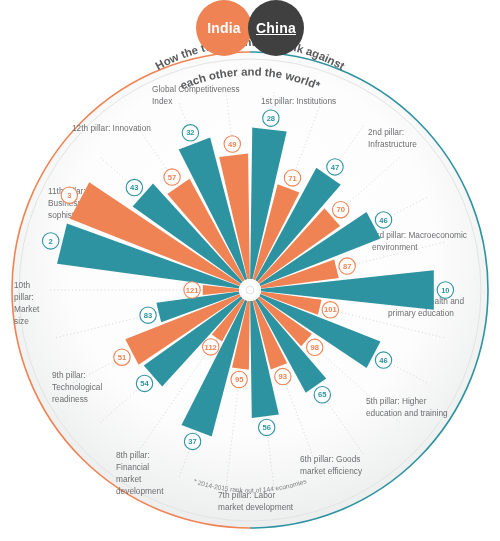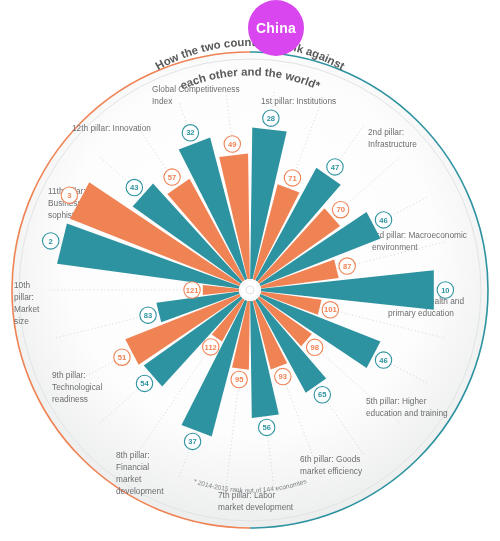--- a/index.html
+++ b/index.html
@@ -2,21 +2,21 @@
 <html><head>
 <meta charset="utf-8">
 <style>
   html,body{margin:0;padding:0;background:#ffffff;}
   body{width:500px;height:541px;font-family:"Liberation Sans",sans-serif;overflow:hidden;position:relative;}
   #root{position:absolute;inset:0;}
   svg{display:block;}
   .legend-pill{position:absolute;border-radius:50%;display:flex;align-items:center;justify-content:center;
     color:#fff;font-weight:bold;font-size:14px;letter-spacing:.2px;}
   .legend-india{background:#ef8354;width:56px;height:56px;left:196px;top:0px;}
-  .legend-china{background:#d946ef;width:56px;height:56px;left:248px;top:0px;}
+  .legend-china{background:#404040;width:56px;height:56px;left:248px;top:0px;text-decoration:underline;}
   .plabel{fill:#6d6e71;font-size:8.3px;font-family:"Liberation Sans",sans-serif;}
   .titlearc{fill:#58595b;font-size:11.4px;font-weight:bold;font-family:"Liberation Sans",sans-serif;}
   .footnote{fill:#808285;font-size:6.6px;font-family:"Liberation Sans",sans-serif;}
   .badge-txt{font-size:7.6px;font-weight:bold;font-family:"Liberation Sans",sans-serif;}
 </style>
 </head>
 <body>
 
 <div id="root">
 
@@ -285,14 +285,15 @@
           <text x="232.27057157936832" y="146.68502025635368" text-anchor="middle" fill="#ef8354" class="badge-txt">49</text>
           <title>India — 12th pillar: Innovation: 49</title>
         </g>
       </g>
 
     <circle cx="250" cy="290" r="11" fill="#ffffff"></circle>
     <circle cx="250" cy="290" r="9.5" fill="none" stroke="#d9dadb" stroke-width="0.8" stroke-dasharray="1.1 1.6"></circle>
     <circle cx="250" cy="290" r="4" fill="none" stroke="#d9dadb" stroke-width="0.8"></circle>
   </svg>
 
+  <div class="legend-pill legend-india">India</div>
   <div class="legend-pill legend-china">China</div>
 </div>
 
 </body></html>

